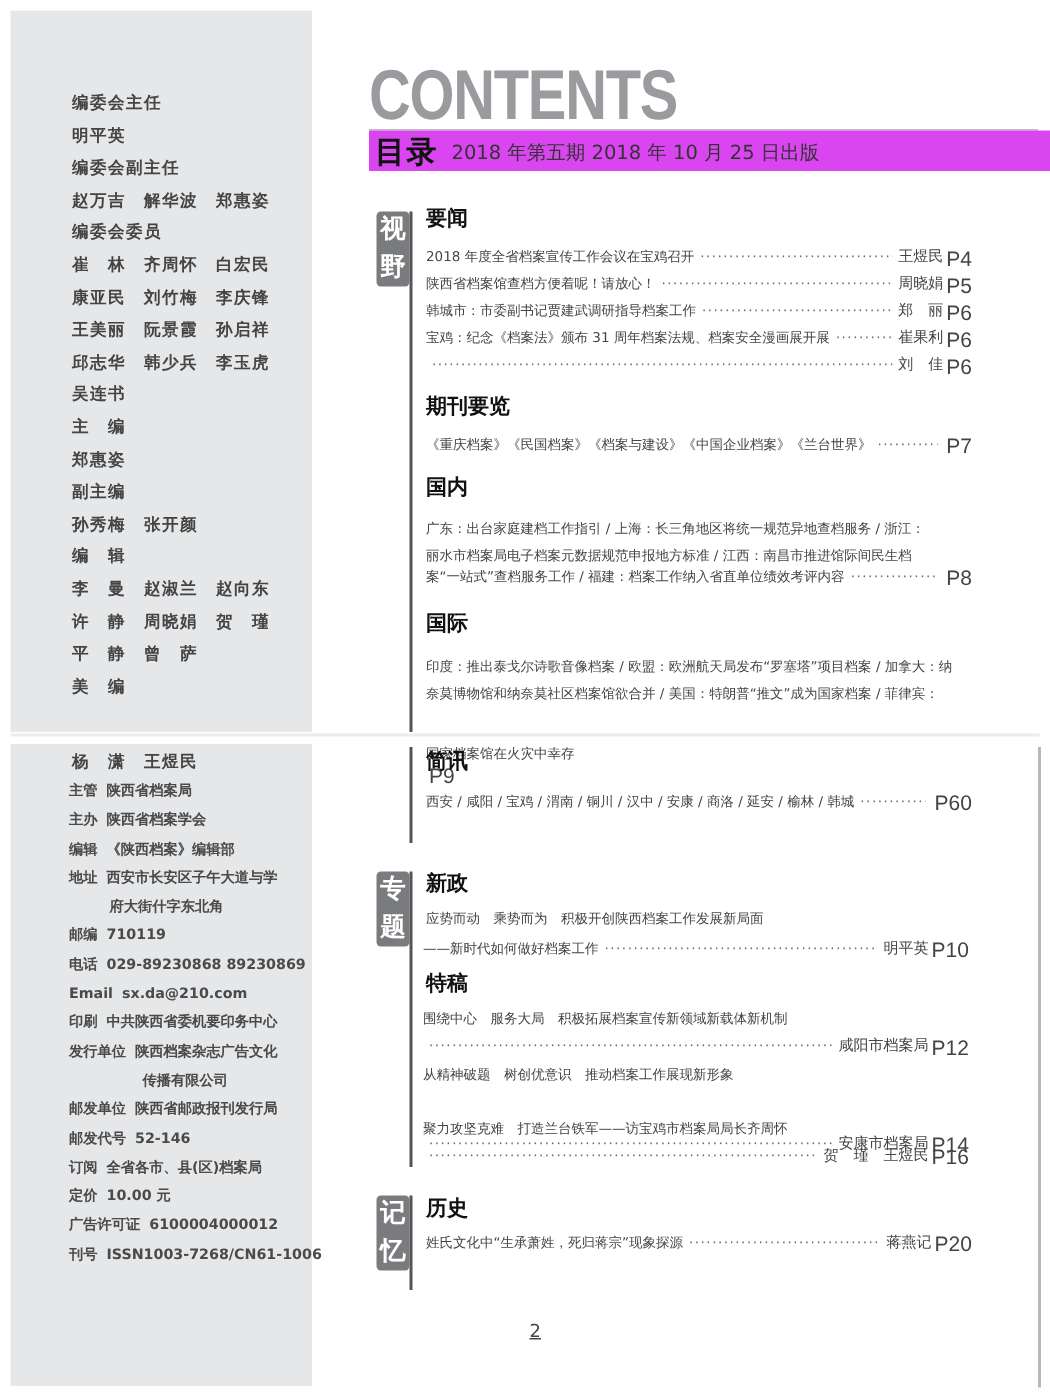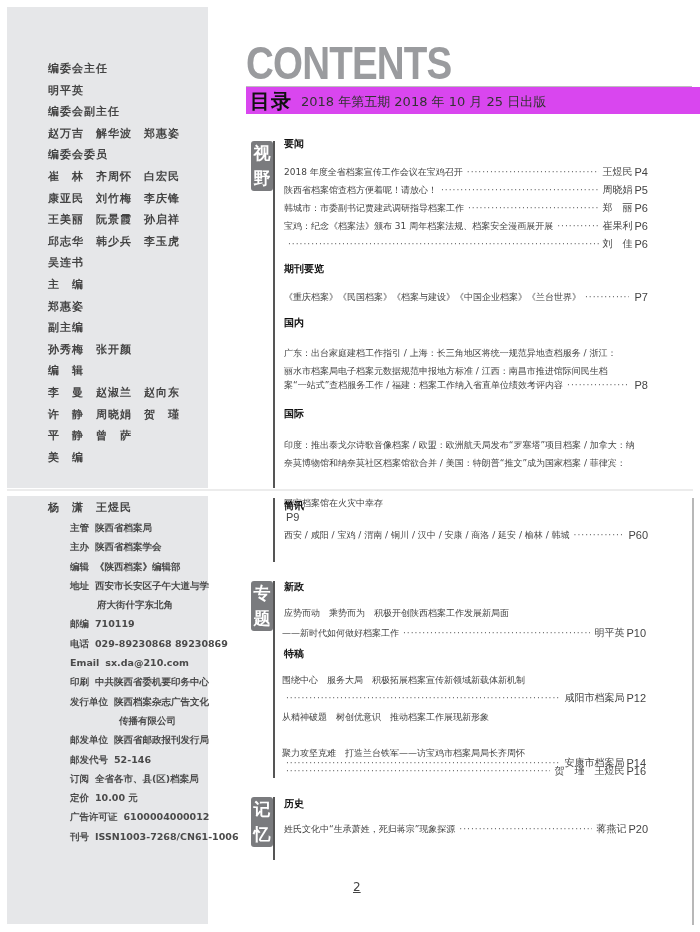--- a/index.html
+++ b/index.html
@@ -11,21 +11,21 @@
   .panel.top { top:7px; height:481px; }
   .panel.bottom { top:496px; height:428px; }
   .gap-line { position:absolute; left:7px; top:489px; width:686px; height:2px; background:#ececec; }
 
   .mast { position:absolute; left:48px; font-size:11px; font-weight:bold; color:#444; letter-spacing:1px; }
   .mast .row { height:21.6px; line-height:21.6px; white-space:nowrap; }
   .mast .row span { display:inline-block; }
   .mast .row .n { width:48px; }
 
   .info { position:absolute; left:46px; top:518px; font-size:9.5px; font-weight:bold; color:#4a4a4a; }
-  .info .row { height:19.3px; line-height:19.3px; white-space:nowrap;margin-left:24px; }
+  .info .row { height:19.3px; line-height:19.3px; white-space:nowrap; }
   .info .k { display:inline-block; margin-right:6px; }
   .info .v { font-weight:bold; }
   .info .indent-26 { padding-left:27px; }
   .info .indent-49 { padding-left:49px; }
 
   
   .contents-title { position:absolute; left:246px; top:38px; font-family:"Liberation Sans", sans-serif;
                     font-weight:bold; font-size:47px; color:#9a9b9e; letter-spacing:-1px;
                     transform:scaleX(0.82); transform-origin:left top; line-height:50px; }
   .title-rule { position:absolute; left:246px; top:86px; width:446px; height:1px; background:#bdbdbd; }
@@ -35,28 +35,28 @@
 
   
   .badge { position:absolute; left:251px; width:22px; background:#7a7b7e; border-radius:3px;
            color:#fff; font-family:"DejaVu Serif", serif; font-weight:bold; font-size:17px;
            text-align:center; line-height:25px; }
   .vline { position:absolute; width:1.5px; background:#555; }
   .rline { position:absolute; left:692px; top:498px; width:1.5px; height:427px; background:#b8b8b8; }
 
   
   .h { position:absolute; left:284px; font-family:"DejaVu Serif", serif; font-weight:bold;
-       font-size:10px; color:#111; }
+       font-size:14px; color:#111; }
   .entry { position:absolute; left:284px; width:364px; font-size:9px; color:#444; height:14px; line-height:14px;
            display:flex; white-space:nowrap; }
   .entry .t { flex:0 0 auto; }
   .entry .dots { flex:1 1 auto; overflow:hidden; color:#666; margin:0 4px; letter-spacing:1px; }
   .entry .dots::before { content:"····································································································································"; }
   .entry .a { flex:0 0 auto; font-size:10px; }
-  .entry .p { flex:0 0 auto; font-size:11px; margin-left:2px; font-family:"Liberation Sans", sans-serif; }
+  .entry .p { flex:0 0 auto; font-size:14px; margin-left:2px; font-family:"Liberation Sans", sans-serif; }
   .para { position:absolute; left:284px; width:364px; font-size:9px; color:#444; line-height:18px; }
   .para .ln { height:18px; white-space:nowrap; }
   .plain { position:absolute; left:284px; font-size:9px; color:#444; white-space:nowrap; height:14px; line-height:14px; }
 
   .pageno { position:absolute; left:353px; top:880px; font-size:12px; color:#444; text-decoration:underline; }
 </style>
 </head>
 <body>
 
 <div class="panel top"></div>

